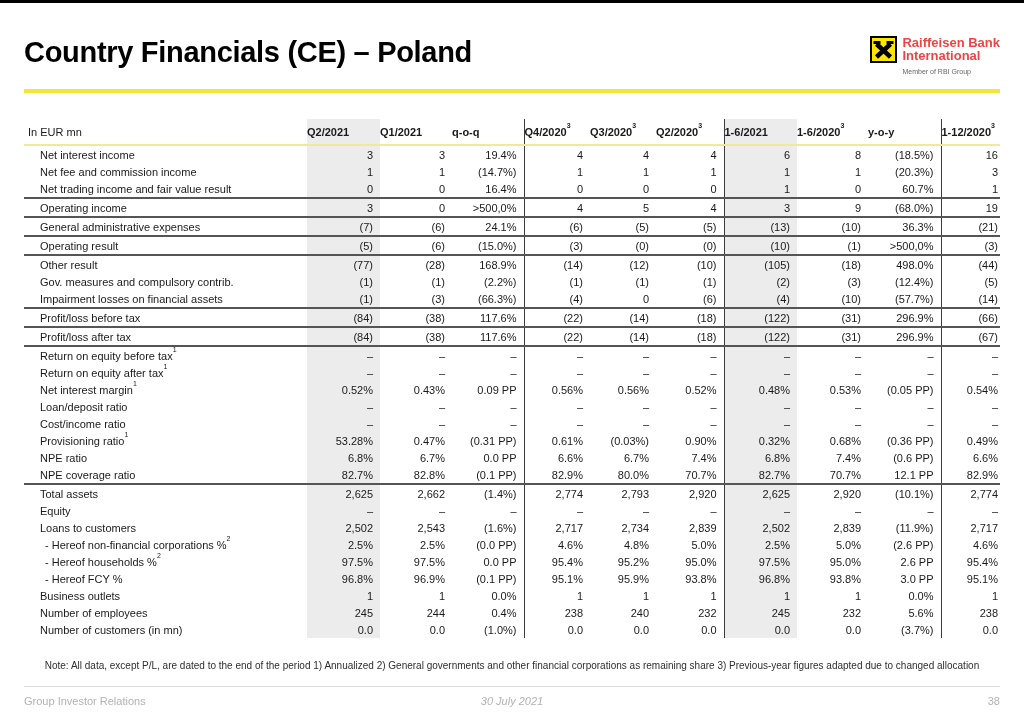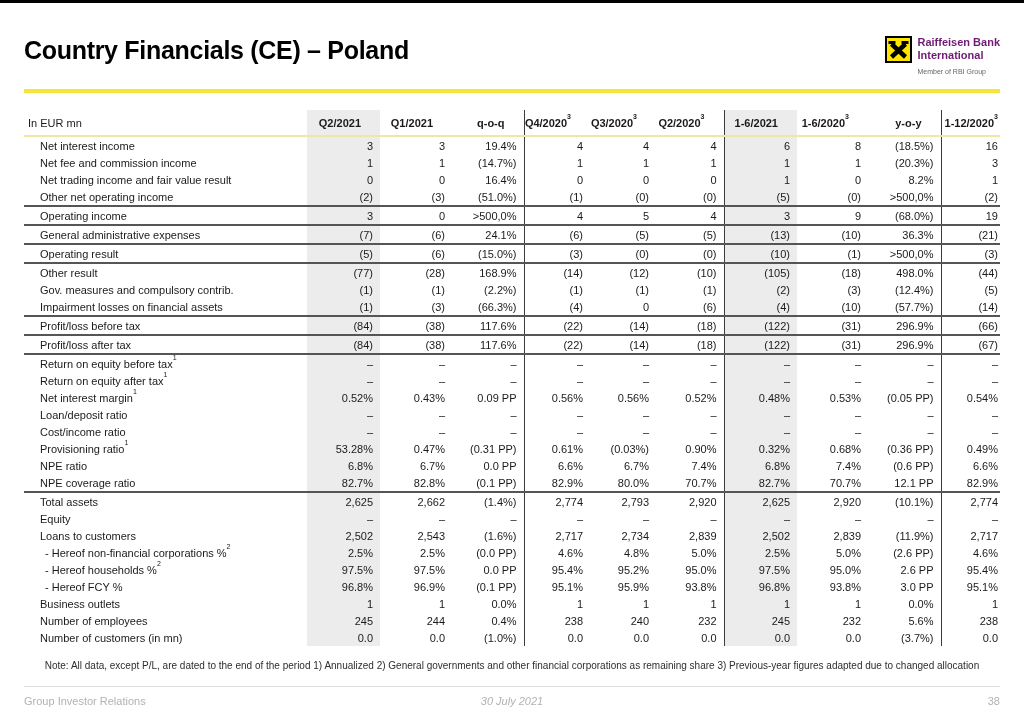--- a/index.html
+++ b/index.html
@@ -3,33 +3,33 @@
 <meta charset="utf-8">
 <style>
   html,body { margin:0; padding:0; background:#fff; }
   .slide {
     position:relative; width:1024px; height:724px; background:#ffffff;
     font-family:"Liberation Sans", sans-serif; color:#1a1a1a; overflow:hidden;
   }
   .topbar { position:absolute; top:0; left:0; width:100%; height:3px; background:#000; }
 
   .hdr { position:absolute; top:36px; left:24px; right:24px; display:flex; justify-content:space-between; align-items:flex-start; }
-  .title { margin:0; font-size:25px; font-weight:bold; letter-spacing:-0.3px; color:#000; }
+  .title { margin:0; font-size:29px; font-weight:bold; letter-spacing:-0.3px; color:#000; }
 
   .logo { display:flex; align-items:flex-start; gap:5px; }
   .logo-mark { width:27px; height:27px; flex:0 0 auto; }
   .logo-text { line-height:13px; }
-  .logo-l1, .logo-l2 { font-size:11px; font-weight:bold; color:#701a75; }
+  .logo-l1, .logo-l2 { font-size:13px; font-weight:bold; color:#ef4444; }
   .logo-l3 { font-size:7px; color:#666; margin-top:3px; }
 
   .title-rule { position:absolute; top:89px; left:24px; width:976px; height:4px; background:#F3E637; }
 
-  .table-wrap { position:absolute; top:110px; left:24px; width:976px; }
+  .table-wrap { position:absolute; top:119px; left:24px; width:976px; }
   table { border-collapse:collapse; table-layout:fixed; width:976px; font-size:11px; }
-  thead th { height:25px; vertical-align:middle; font-weight:bold; text-align:right;
+  thead th { height:25px; vertical-align:middle; font-weight:bold; text-align:left;
              border-bottom:2px solid #EFE8A2; padding:0 19px 0 0; overflow:hidden; white-space:nowrap; }
   thead th.label { text-align:left; font-weight:normal; padding:0 0 0 4px; }
   tbody td { height:17px; padding:0 7px 0 0; text-align:right; white-space:nowrap; overflow:hidden; vertical-align:middle; }
   tbody td.label { text-align:left; padding:0 0 0 16px; }
   tbody td.label.indent { padding-left:21px; }
   td.last, th.last { padding-right:2px; }
   .shaded { background:#ECECEC; }
   .divider-r { border-right:1px solid #3c3c3c; }
   tr.rule td { border-top:2px solid #555; }
   sup { font-size:7px; position:relative; top:-3px; line-height:0; }
@@ -134,35 +134,22 @@
           <tr>
             <td class="label">Net trading income and fair value result</td>
             <td class="shaded ">0</td>
             <td class="">0</td>
             <td class="divider-r ">16.4%</td>
             <td class="">0</td>
             <td class="">0</td>
             <td class="divider-r ">0</td>
             <td class="shaded ">1</td>
             <td class="">0</td>
-            <td class="divider-r ">8.2%</td>
+            <td class="divider-r ">60.7%</td>
             <td class="last">1</td>
-          </tr>
-          <tr>
-            <td class="label">Other net operating income</td>
-            <td class="shaded ">(2)</td>
-            <td class="">(3)</td>
-            <td class="divider-r ">(51.0%)</td>
-            <td class="">(1)</td>
-            <td class="">(0)</td>
-            <td class="divider-r ">(0)</td>
-            <td class="shaded ">(5)</td>
-            <td class="">(0)</td>
-            <td class="divider-r ">&gt;500,0%</td>
-            <td class="last">(2)</td>
           </tr>
           <tr class="rule">
             <td class="label">Operating income</td>
             <td class="shaded ">3</td>
             <td class="">0</td>
             <td class="divider-r ">&gt;500,0%</td>
             <td class="">4</td>
             <td class="">5</td>
             <td class="divider-r ">4</td>
             <td class="shaded ">3</td>

